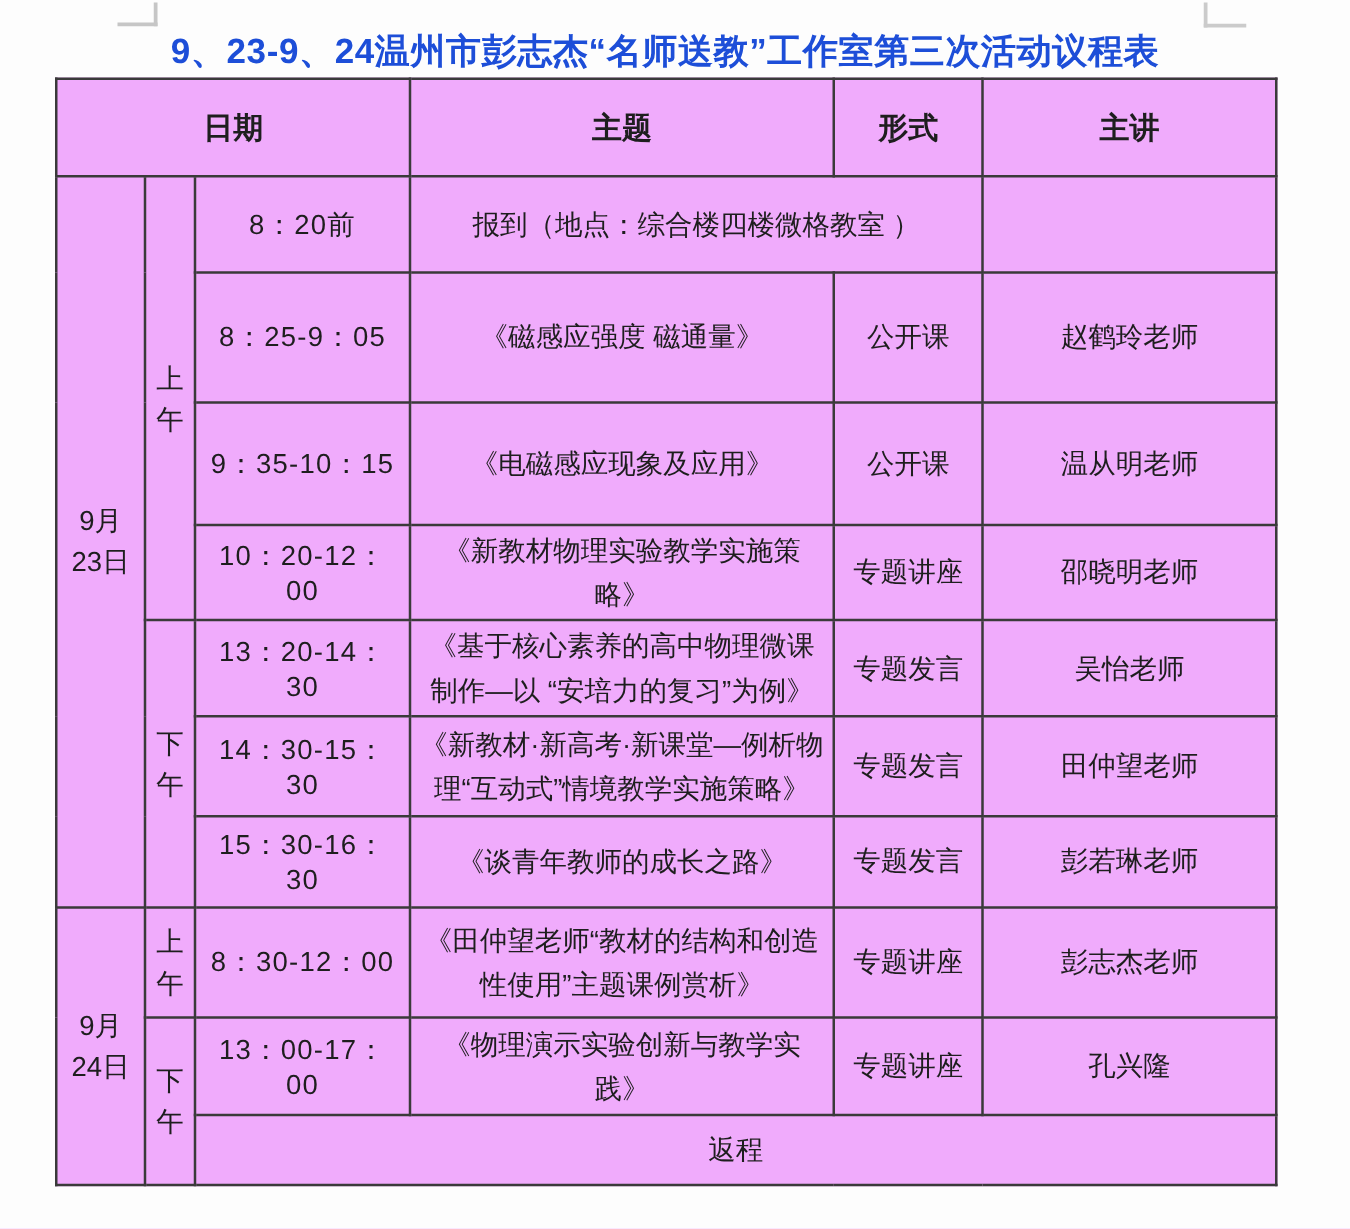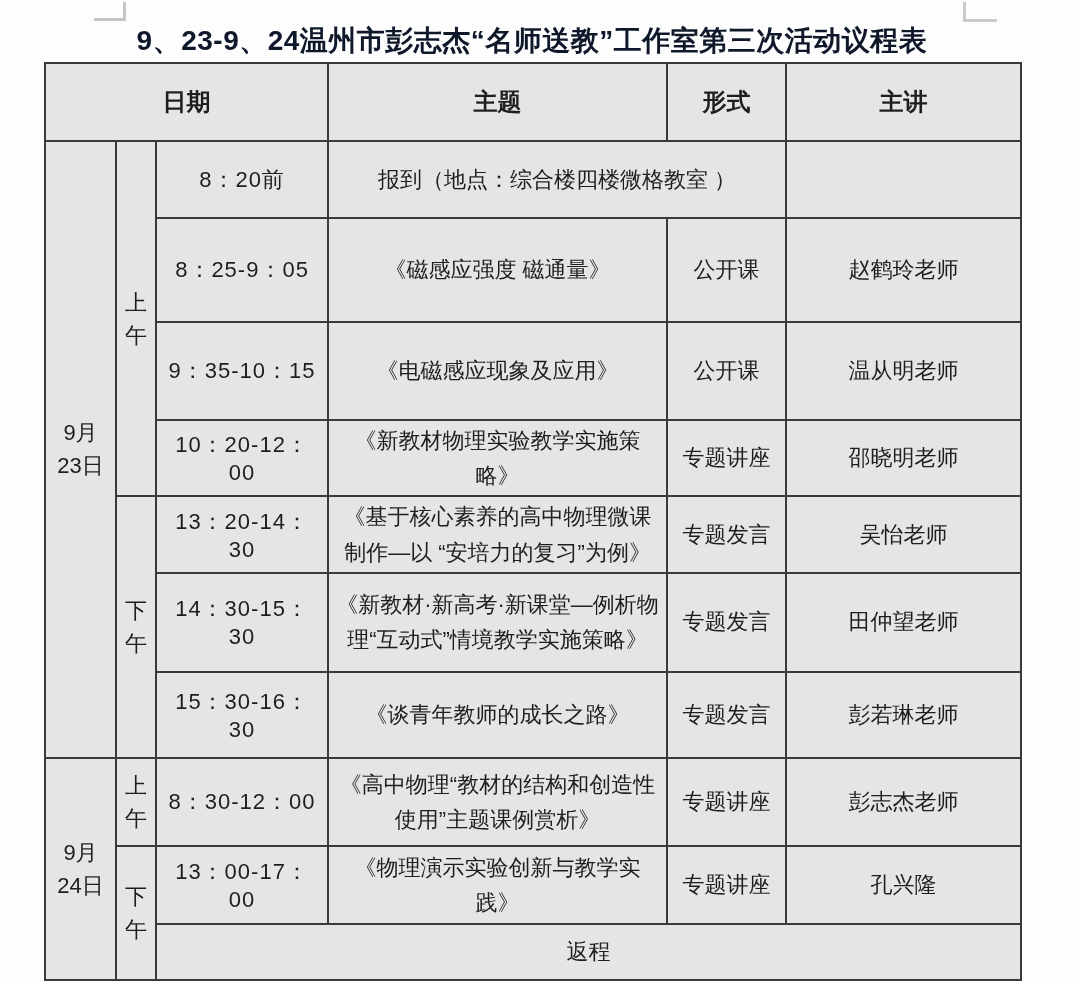--- a/index.html
+++ b/index.html
@@ -34,32 +34,32 @@
     border-bottom: 3px solid #cbcbcb;
   }
   .doc-title {
     position: absolute;
     top: 22px;
     left: 44px;
     width: 976px;
     text-align: center;
     font-size: 28px;
     font-weight: 700;
-    color: #0f172a;
+    color: #1d4ed8;
     letter-spacing: 0.5px;
     white-space: nowrap;
   }
   table.agenda {
     position: absolute;
     top: 62px;
     left: 44px;
     width: 976px;
     border-collapse: collapse;
     table-layout: fixed;
-    background: #e5e5e5;
+    background: #f0abfc;
   }
   .agenda th, .agenda td {
     border: 2px solid #3a3a3a;
     text-align: center;
     vertical-align: middle;
     font-size: 22px;
     font-weight: 400;
     padding: 2px 6px;
     overflow: hidden;
   }
@@ -138,41 +138,41 @@
 
     <tr style="height:74px">
       <td rowspan="3" class="cell-period">下
 午</td>
       <td class="cell-time">13：20-14：30</td>
       <td class="cell-topic">《基于核心素养的高中物理微课制作—以 “安培力的复习”为例》</td>
       <td class="cell-format">专题发言</td>
       <td class="cell-speaker">吴怡老师</td>
     </tr>
 
-    <tr style="height:99px">
+    <tr style="height:80px">
       <td class="cell-time">14：30-15：30</td>
       <td class="cell-topic">《新教材·新高考·新课堂—例析物理“互动式”情境教学实施策略》</td>
       <td class="cell-format">专题发言</td>
       <td class="cell-speaker">田仲望老师</td>
     </tr>
 
-    <tr style="height:86px">
+    <tr style="height:73px">
       <td class="cell-time">15：30-16：30</td>
       <td class="cell-topic">《谈青年教师的成长之路》</td>
       <td class="cell-format">专题发言</td>
       <td class="cell-speaker">彭若琳老师</td>
     </tr>
 
     <tr style="height:88px">
       <td rowspan="3" class="cell-date">9月
 24日</td>
       <td class="cell-period">上
 午</td>
       <td class="cell-time">8：30-12：00</td>
-      <td class="cell-topic">《高中物理“教材的结构和创造性使用”主题课例赏析》</td>
+      <td class="cell-topic">《田仲望老师“教材的结构和创造性使用”主题课例赏析》</td>
       <td class="cell-format">专题讲座</td>
       <td class="cell-speaker">彭志杰老师</td>
     </tr>
 
     <tr style="height:78px">
       <td rowspan="2" class="cell-period">下
 午</td>
       <td class="cell-time">13：00-17：00</td>
       <td class="cell-topic">《物理演示实验创新与教学实践》</td>
       <td class="cell-format">专题讲座</td>

